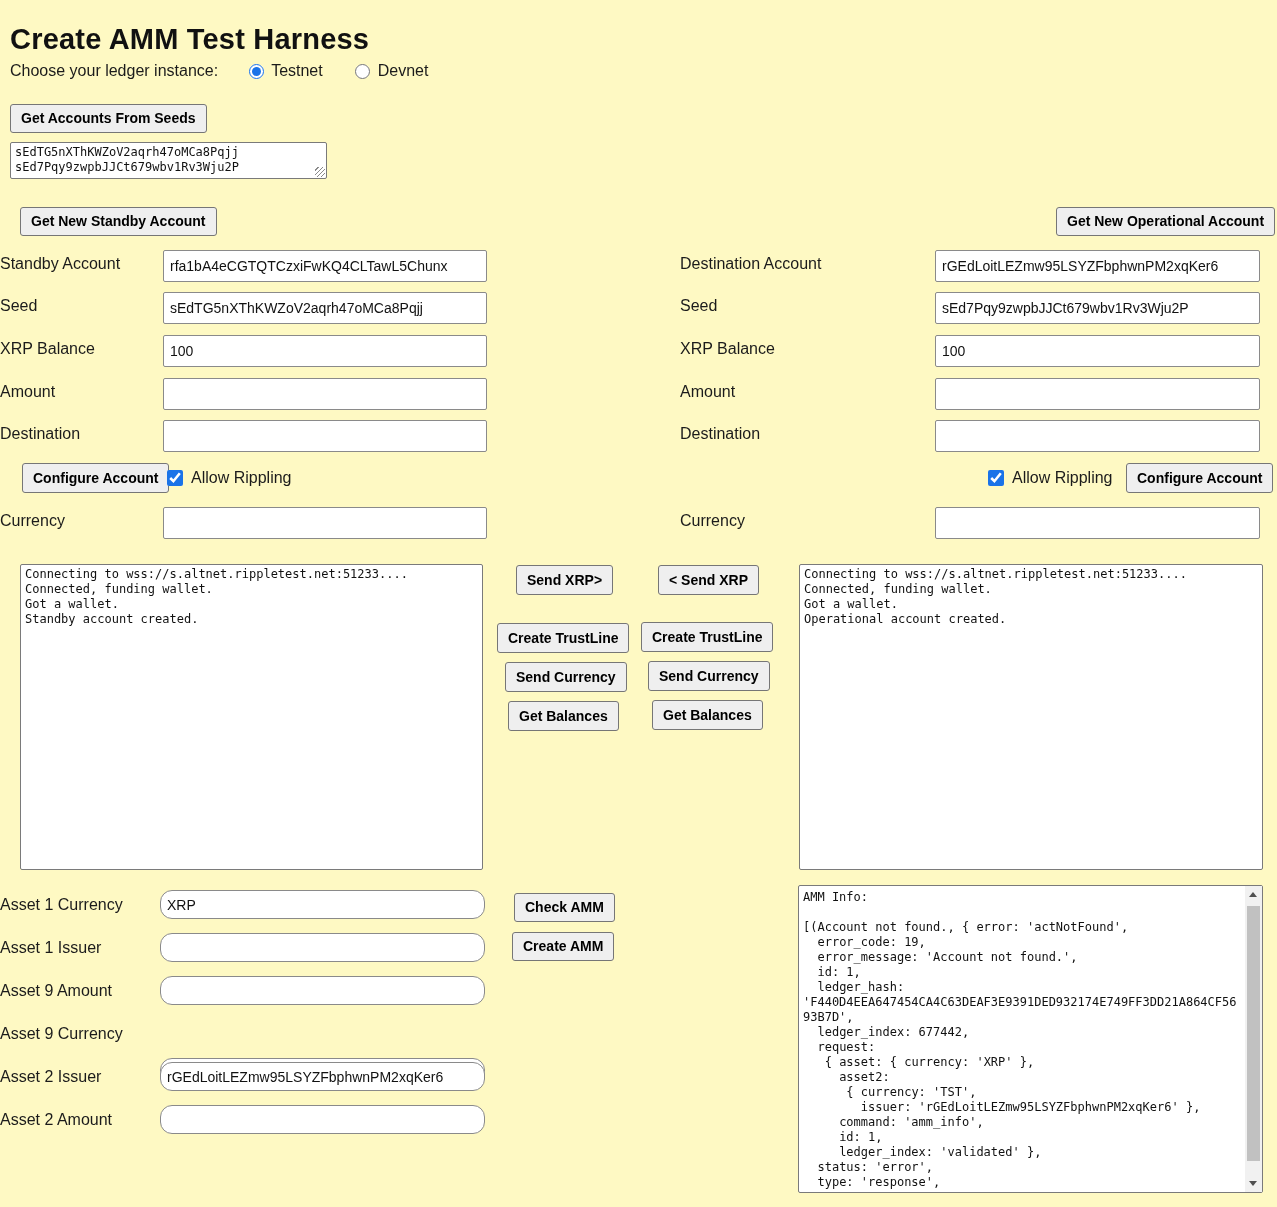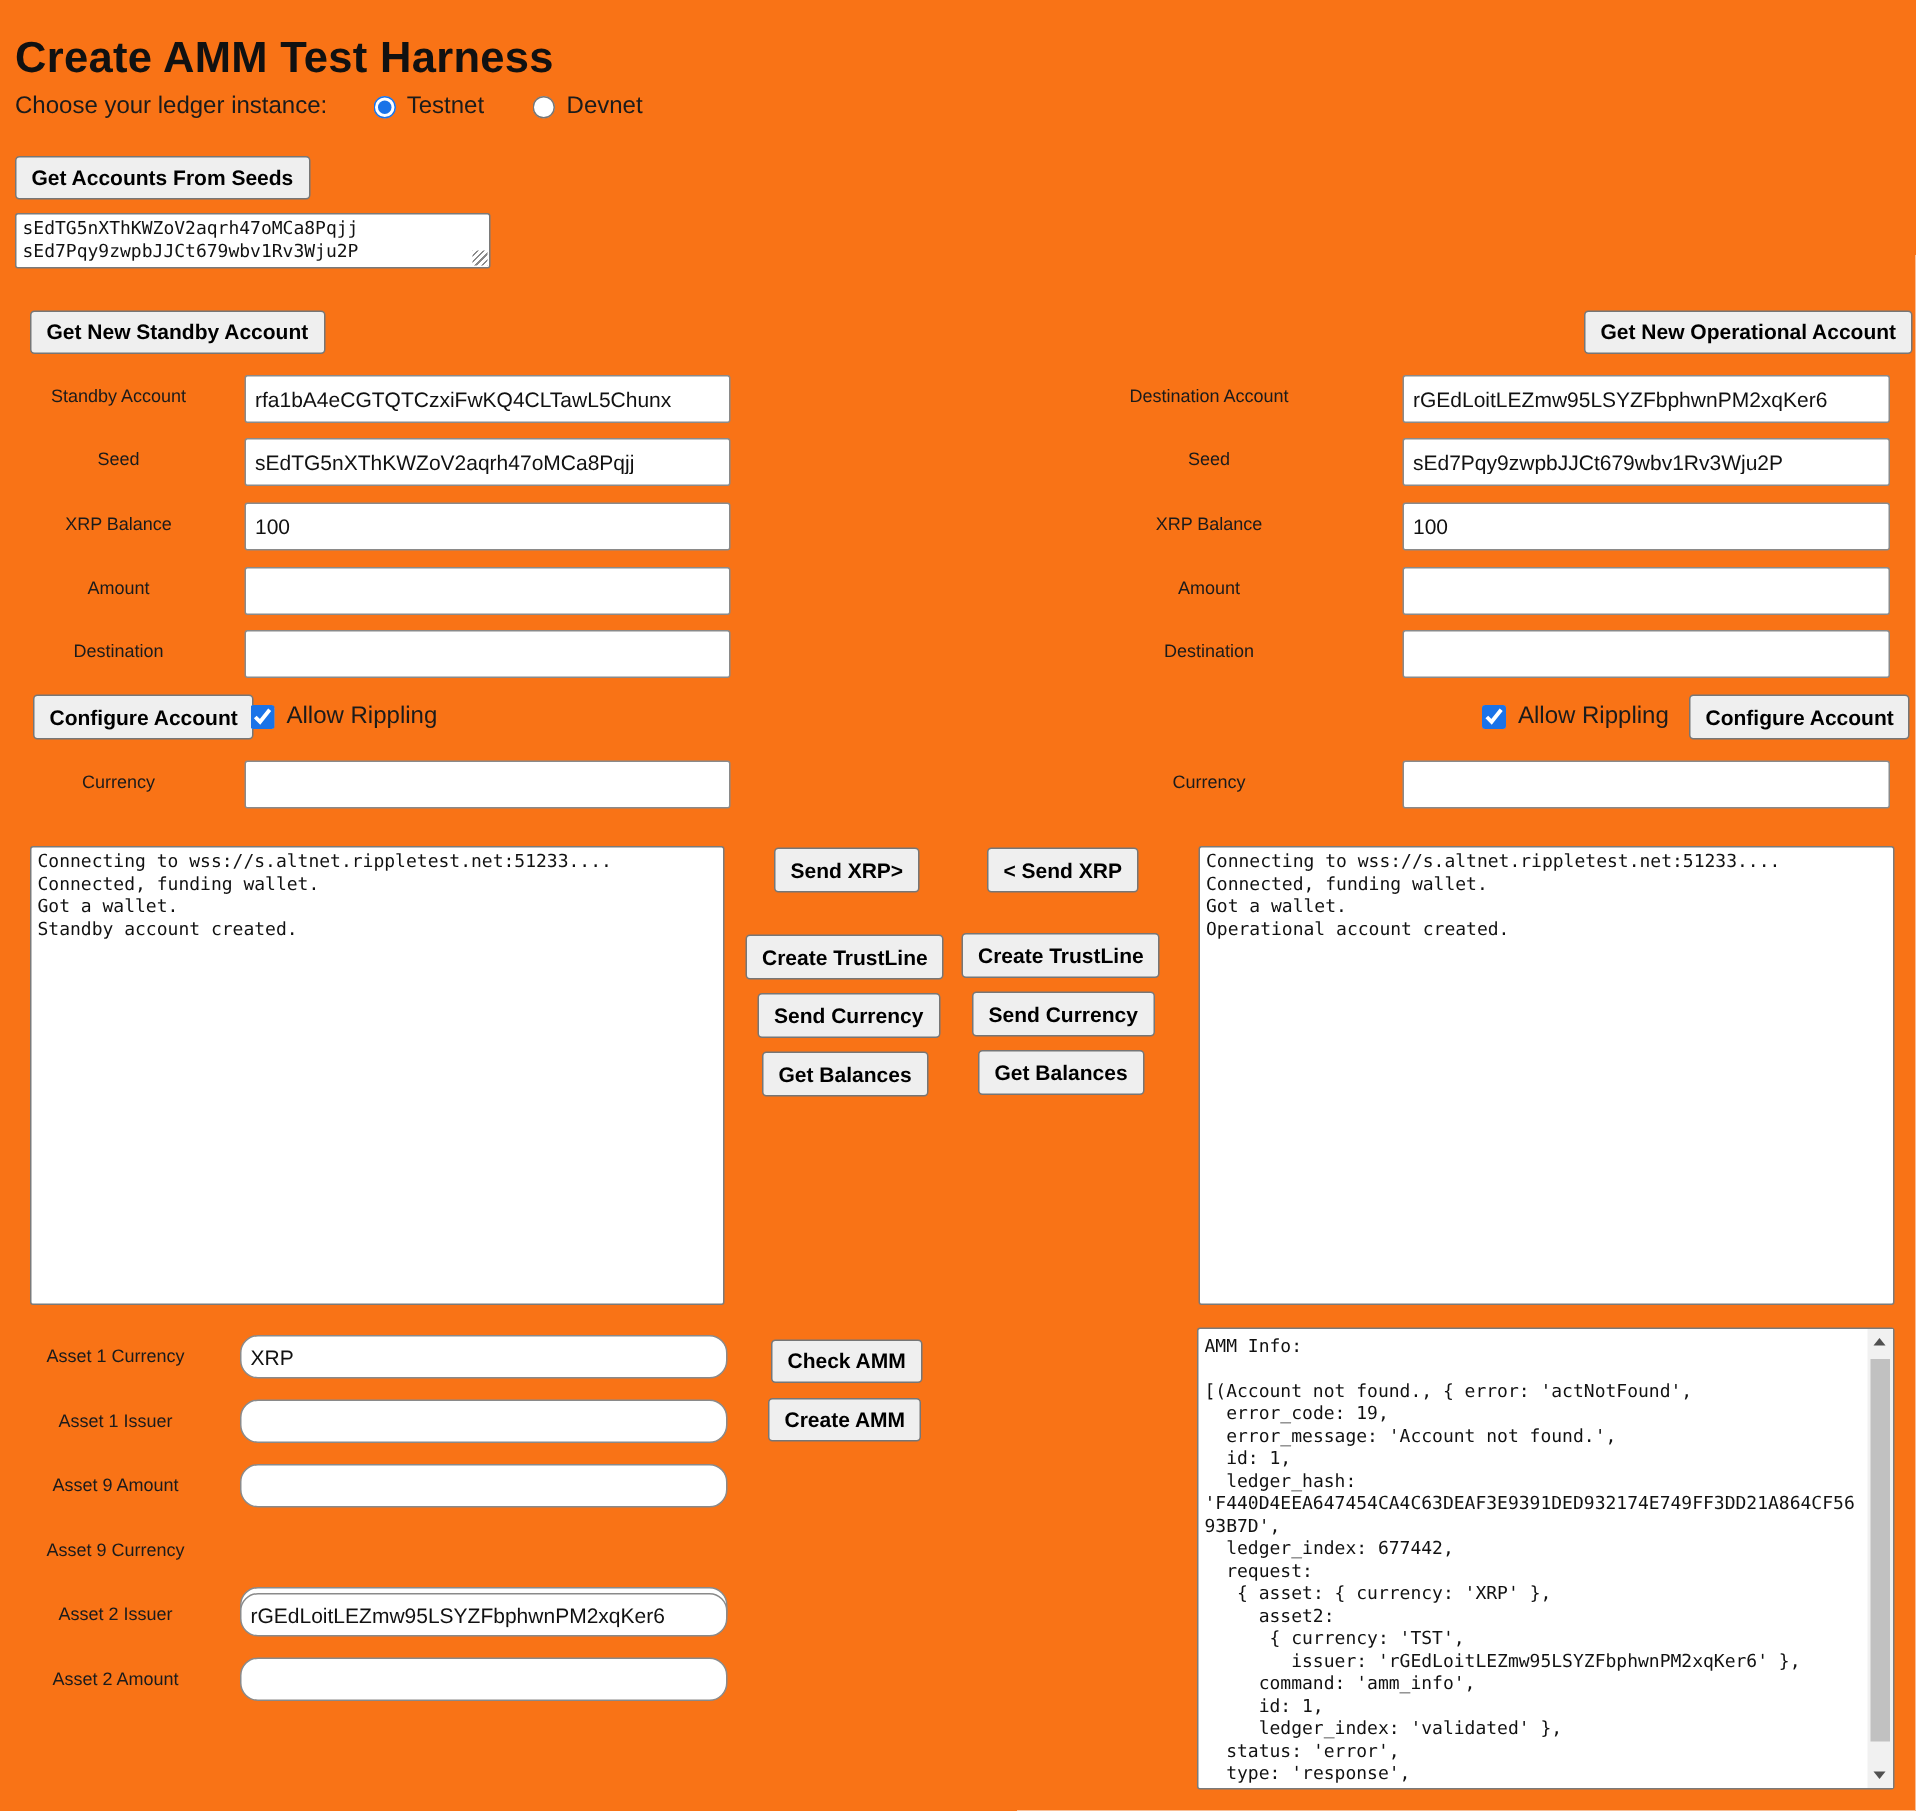--- a/index.html
+++ b/index.html
@@ -1,32 +1,32 @@
 <!DOCTYPE html>
 <html><head>
 <meta charset="utf-8">
 <style>
   html,body { margin:0; padding:0; background:#f8f8f8; }
   body { font-family:"Liberation Sans", sans-serif; color:#1b1b1b; }
-  .stage { position:relative; width:1277px; height:1207px; overflow:hidden; background:#f97316; }
+  .stage { position:relative; width:1277px; height:1207px; overflow:hidden; background:#fef9c3; }
 
   .h1 { position:absolute; left:10px; top:4px; font-size:29px; font-weight:bold; color:#111; letter-spacing:.2px; }
 
   .row-flex { position:absolute; display:flex; align-items:center; }
 
   .btn {
     position:absolute; box-sizing:border-box; height:30px;
     background:#efefef; border:1px solid #767676; border-radius:3px;
     font-family:inherit; font-size:14px; font-weight:600; color:#000;
     padding:4px 10px; line-height:19px; white-space:nowrap; cursor:pointer;
   }
   .btn.sm { height:29px;text-align:right; }
 
   .lab {
-    position:absolute; font-size:12px; color:#1b1b1b; text-align:center;
+    position:absolute; font-size:16px; color:#1b1b1b; text-align:left;
     line-height:28px; white-space:nowrap;
   }
   .inp {
     position:absolute; box-sizing:border-box; height:32px;
     background:#fff; border:1px solid #8a8a8a; border-radius:2px;
     font-family:inherit; font-size:14px; color:#111; padding:1px 6px;
   }
   .inp.tall { height:29px;border-radius:12px; }
 
   .mono { font-family:"DejaVu Sans Mono", monospace; font-size:12px; line-height:15px; color:#111; }

